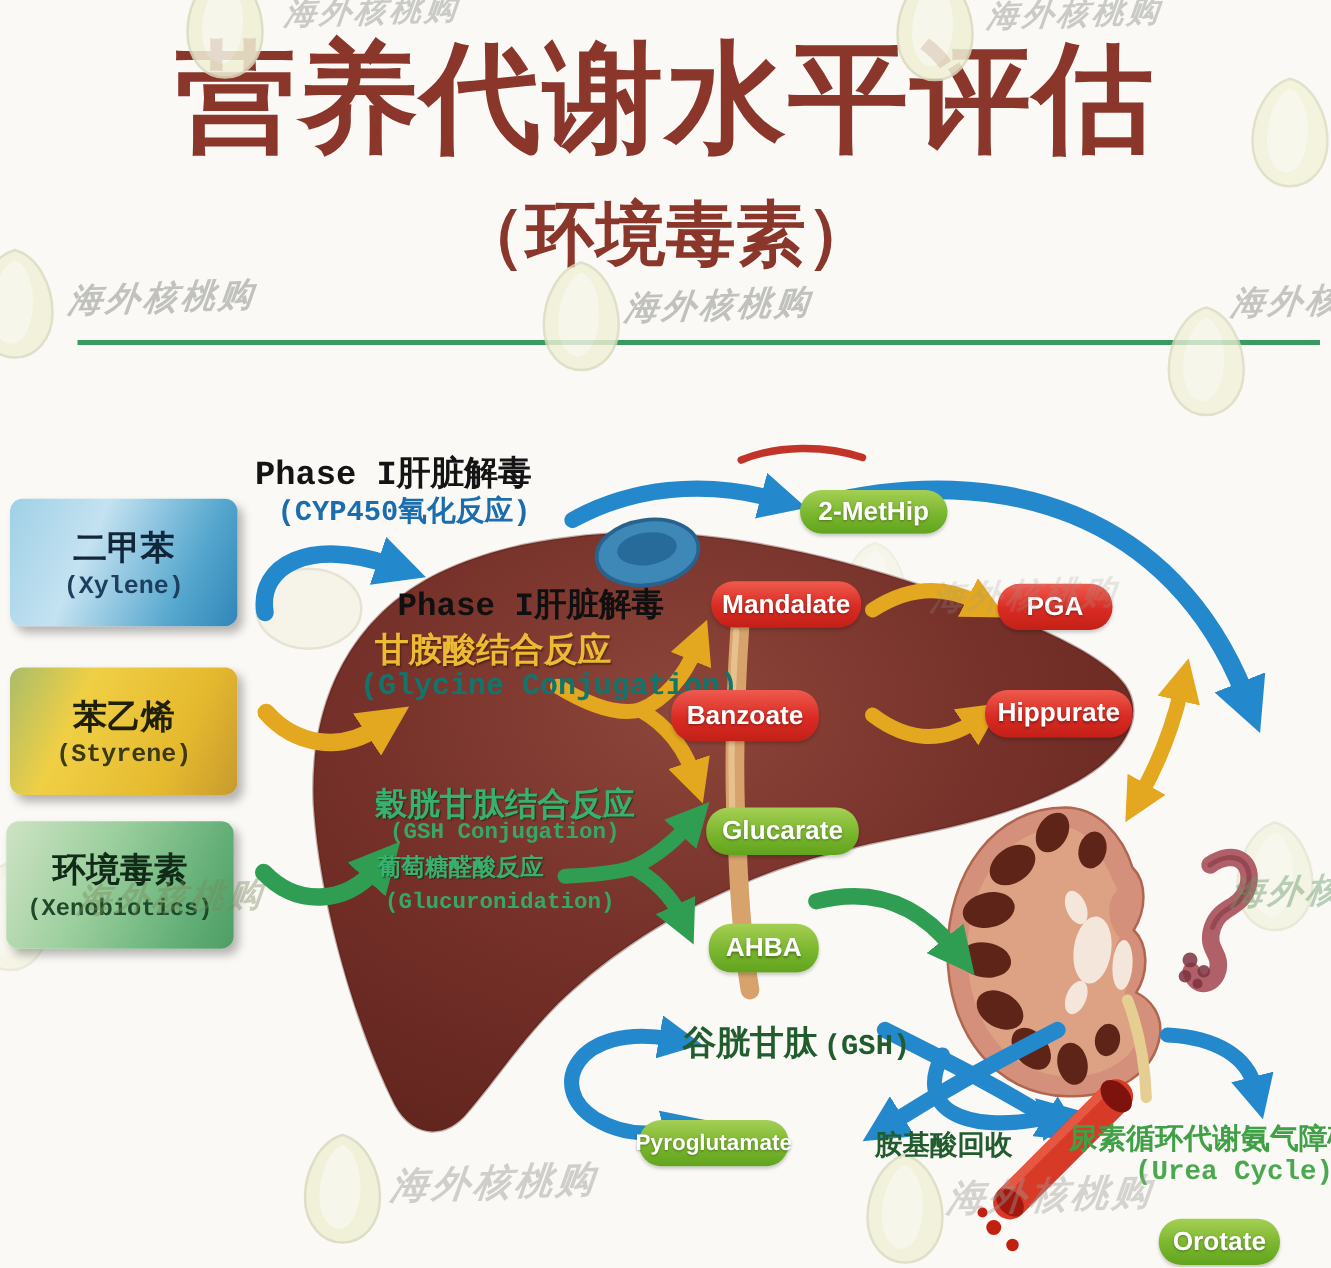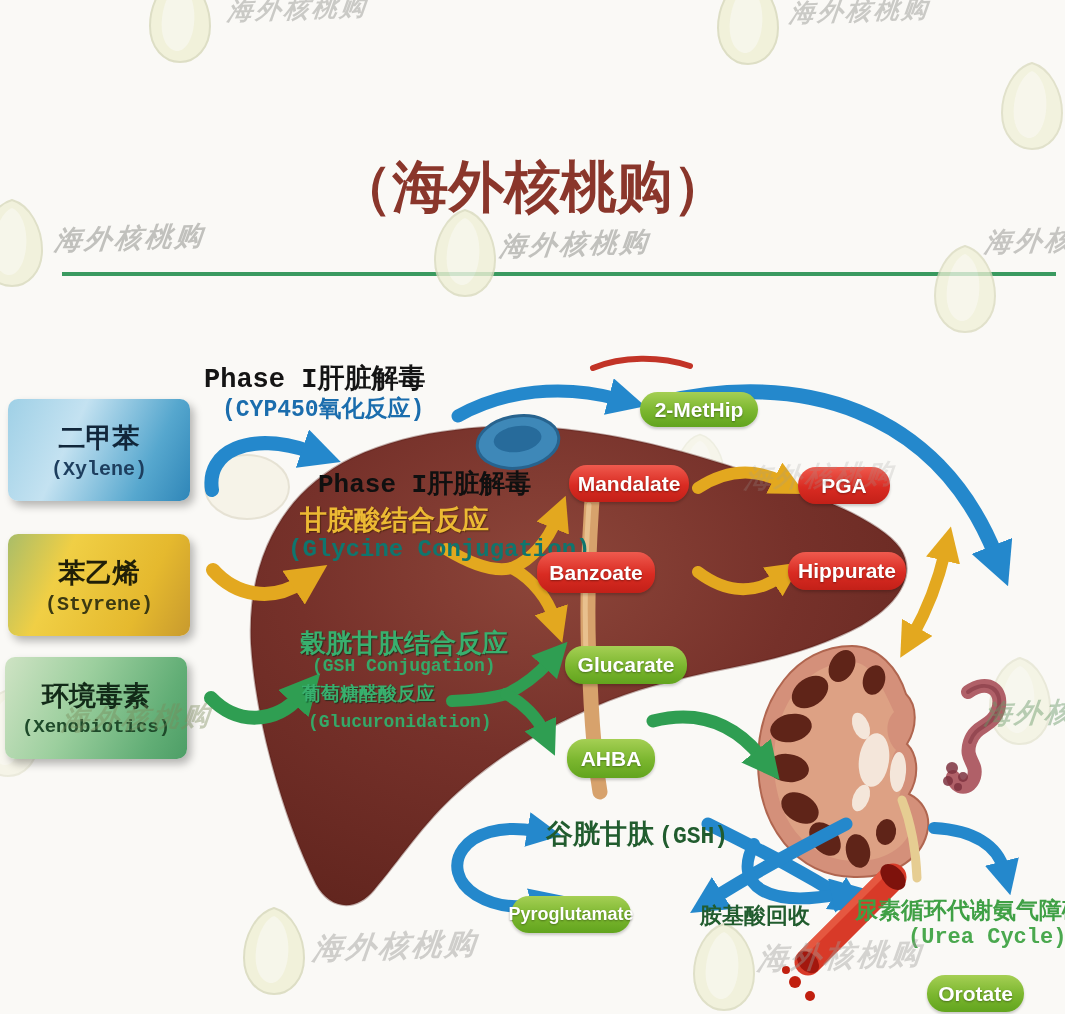--- a/index.html
+++ b/index.html
@@ -196,21 +196,22 @@
   <div class="abs wm" style="left:790px;top:-6px;font-size:25px;opacity:.5;">海外核桃购</div>
   <div class="abs wm" style="left:55px;top:220px;opacity:.6;">海外核桃购</div>
   <div class="abs wm" style="left:500px;top:226px;opacity:.6;">海外核桃购</div>
   <div class="abs wm" style="left:985px;top:222px;opacity:.55;">海外核桃购</div>
   <div class="abs wm" style="left:745px;top:458px;opacity:.22;">海外核桃购</div>
   <div class="abs wm" style="left:62px;top:700px;opacity:.4;color:#7a8a5a;">海外核桃购</div>
   <div class="abs wm" style="left:985px;top:694px;opacity:.45;color:#6a9a6a;">海外核桃购</div>
   <div class="abs wm" style="left:313px;top:926px;opacity:.45;font-size:30px;">海外核桃购</div>
   <div class="abs wm" style="left:758px;top:936px;opacity:.4;font-size:30px;">海外核桃购</div>
 
-  <div class="abs" id="subtitle">（海外核桃购）</div>
+  <div class="abs" id="title">营养代谢水平评估</div>
+  <div class="abs" id="subtitle">（环境毒素）</div>
   <div class="abs" id="divider"></div>
 
   <div class="abs srcbox" id="box-xylene">
     <div class="zh l1">二甲苯</div>
     <div class="mono l2">(Xylene)</div>
   </div>
   <div class="abs srcbox" id="box-styrene">
     <div class="zh l1">苯乙烯</div>
     <div class="mono l2">(Styrene)</div>
   </div>

